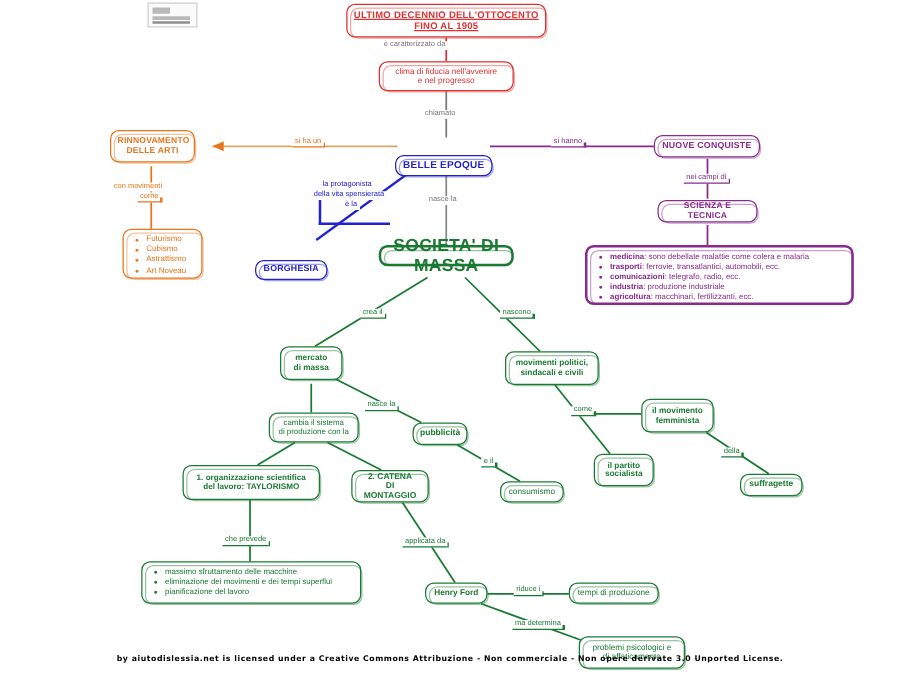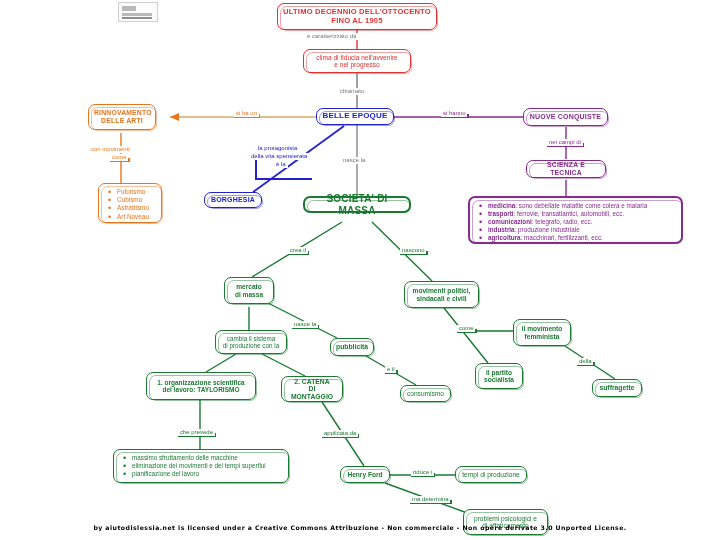--- a/index.html
+++ b/index.html
@@ -23,21 +23,21 @@
 
   
   .node::after{
     content:"";position:absolute;left:2px;top:2px;right:-2px;bottom:-2px;
     border-radius:7px;border:1.6px solid currentColor;opacity:.45;z-index:-1;
   }
 
   
   .red   {border-color:#e03131;color:#e03131;}
   .red  .txt{color:#e03131;}
-  .blue  {border-color:#2222cc;color:#2222cc;}
+  .blue  {border-color:#2222cc;color:#2222cc;margin-top:16px;}
   .blue .txt{color:#2222cc;}
   .orange{border-color:#e8741c;color:#e8741c;}
   .orange .txt{color:#e8741c;}
   .purple{border-color:#882a8e;color:#882a8e;}
   .purple .txt{color:#882a8e;}
   .green {border-color:#1a7a32;color:#1a7a32;}
   .green .txt{color:#1a7a32;}
 
   .bold .txt{font-weight:bold;}
   .caps .txt{font-weight:bold;letter-spacing:.2px;}
@@ -145,21 +145,21 @@
   </svg>
 
   <div class="blue-elbow" style="left:255px;top:158px;width:55px;height:20px;"></div>
 
   <div id="logo">
     <div class="bar" style="left:3px;top:3px;width:14px;height:5px;"></div>
     <div class="bar" style="left:3px;top:10px;width:30px;height:3px;"></div>
     <div class="bar" style="left:3px;top:14px;width:30px;height:2px;background:#8e8e8e;"></div>
   </div>
 
-  <div class="node red caps" style="left:277px;top:3px;width:160px;height:27px;font-size:7.6px;">
+  <div class="node red caps" style="left:277px;top:3px;width:160px;height:27px;font-size:7.6px;text-decoration:underline;">
     <span class="txt">
       <span>ULTIMO DECENNIO DELL'OTTOCENTO</span><br>
       <span>FINO AL 1905</span>
     </span>
   </div>
 
   <div class="node red" style="left:303px;top:49px;width:108px;height:24px;font-size:6.6px;">
     <span class="txt">
       <span>clima di fiducia nell'avvenire</span><br>
       <span>e nel progresso</span>
@@ -201,21 +201,21 @@
   <div class="node purple listnode" style="left:468px;top:196px;width:215px;height:48px;font-size:6.3px;border-width:2px;">
     <ul>
       <li><b>medicina</b><span>:</span><span> sono debellate malattie come colera e malaria</span></li>
       <li><b>trasporti</b><span>:</span><span> ferrovie, transatlantici, automobili, ecc.</span></li>
       <li><b>comunicazioni</b><span>:</span><span> telegrafo, radio, ecc.</span></li>
       <li><b>industria</b><span>:</span><span> produzione industriale</span></li>
       <li><b>agricoltura</b><span>:</span><span> macchinari, fertilizzanti, ecc.</span></li>
     </ul>
   </div>
 
-  <div class="node green caps" style="left:303px;top:196px;width:108px;height:17px;font-size:10px;border-width:2px;">
+  <div class="node green caps" style="left:303px;top:196px;width:108px;height:17px;font-size:14px;border-width:2px;">
     <span class="txt">SOCIETA' DI MASSA</span>
   </div>
 
   <div class="node green bold" style="left:224px;top:277px;width:50px;height:27px;font-size:6.6px;">
     <span class="txt">
       <span>mercato</span><br>
       <span>di massa</span>
     </span>
   </div>
 

